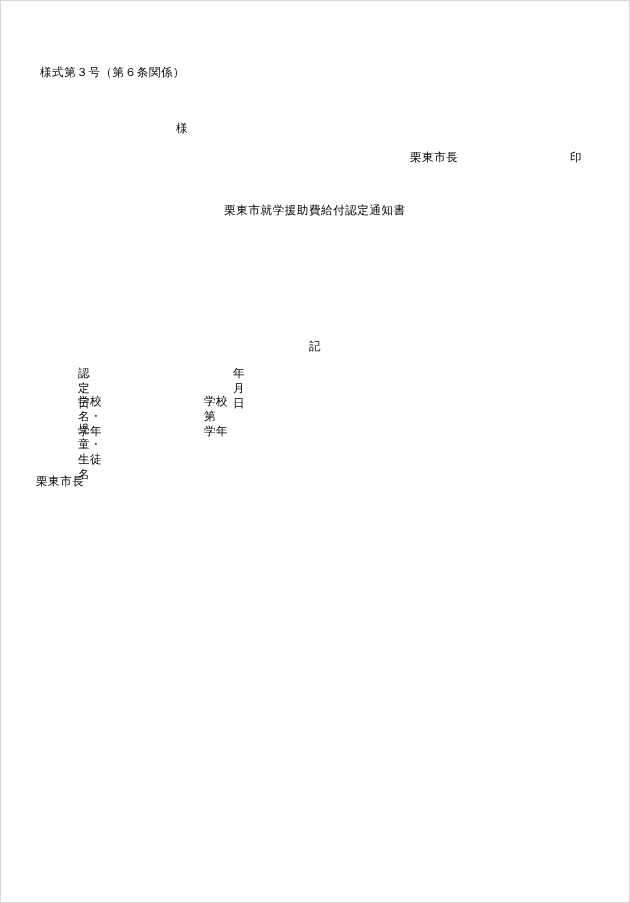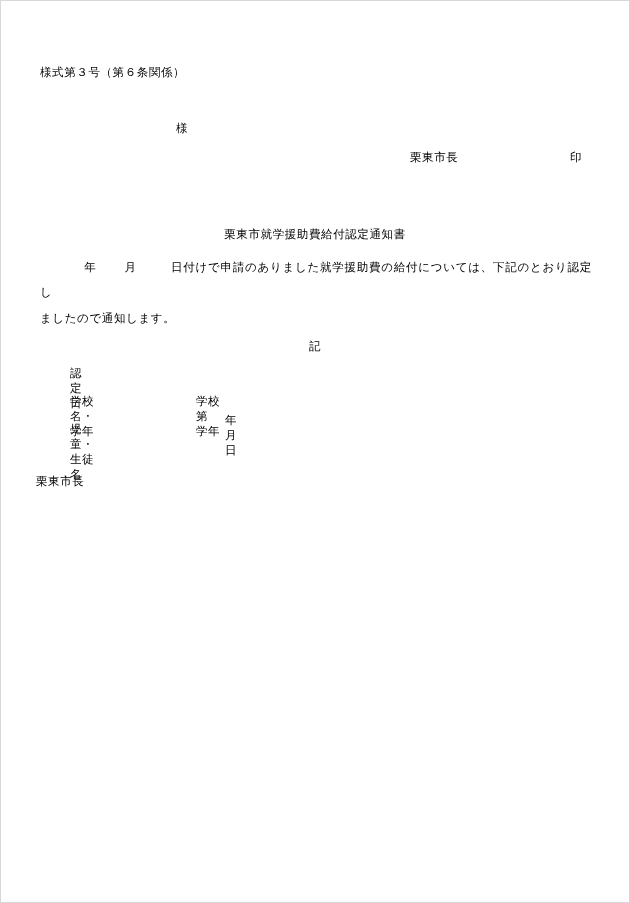--- a/index.html
+++ b/index.html
@@ -13,20 +13,21 @@
     font-family: "Liberation Serif", "DejaVu Serif", serif;
     color: #000000;
     position: relative;
     overflow: hidden;
   }
   .page {
     position: relative;
     width: 630px;
     height: 775px;
     box-sizing: border-box;
+    padding-left: 8px;
   }
   .doc-border {
     position: absolute;
     left: 0;
     top: 0;
     width: 630px;
     height: 903px;
     border: 1px solid #d8d8d8;
     box-sizing: border-box;
     pointer-events: none;
@@ -62,21 +63,20 @@
   }
 
   
   .doc-title {
     left: 0;
     top: 202px;
     width: 630px;
     text-align: center;
     font-size: 11.5px;
     letter-spacing: 0.6px;
-    margin-top: 24px;
   }
 
   
   .body-para {
     position: absolute;
     left: 40px;
     top: 255px;
     width: 552px;
     font-size: 11.5px;
     letter-spacing: 0.6px;
@@ -114,21 +114,21 @@
     position: absolute;
     left: 70px;
   }
   .item-value {
     position: absolute;
   }
   .row1 { top: 366px; }
   .row2 { top: 394px; }
   .row3 { top: 422px; }
 
-  .v-row1 { left: 225px; margin-top: 47px; }
+  .v-row1 { left: 225px; }
   .v-row2 { left: 196px; }
 
   .notes {
     left: 36px;
     top: 473px;
   }
 </style>
 </head>
 <body>
 
@@ -139,23 +139,20 @@
   <div class="line form-no">様式第３号（第６条関係）</div>
 
   <div class="line addressee">様</div>
 
   <div class="line issuer-name">栗東市長</div>
 
   <div class="line issuer-seal">印</div>
 
   <div class="line doc-title">栗東市就学援助費給付認定通知書</div>
 
-  <div class="body-para">
-    <span class="body-indent"></span><span>年</span><span class="gap-sm"></span><span>月</span><span class="gap-md"></span><span>日付けで申請のありました就学援助費の給付については、下記のとおり認定し</span><br><span>ましたので通知します。</span>
-  </div>
 
   <div class="line ki-mark">記</div>
 
   <div class="item-row row1">
     <span class="item-label">認定日</span>
     <span class="item-value v-row1">年　　　月　　　日</span>
   </div>
 
   <div class="item-row row2">
     <span class="item-label">学校名・学年</span>

